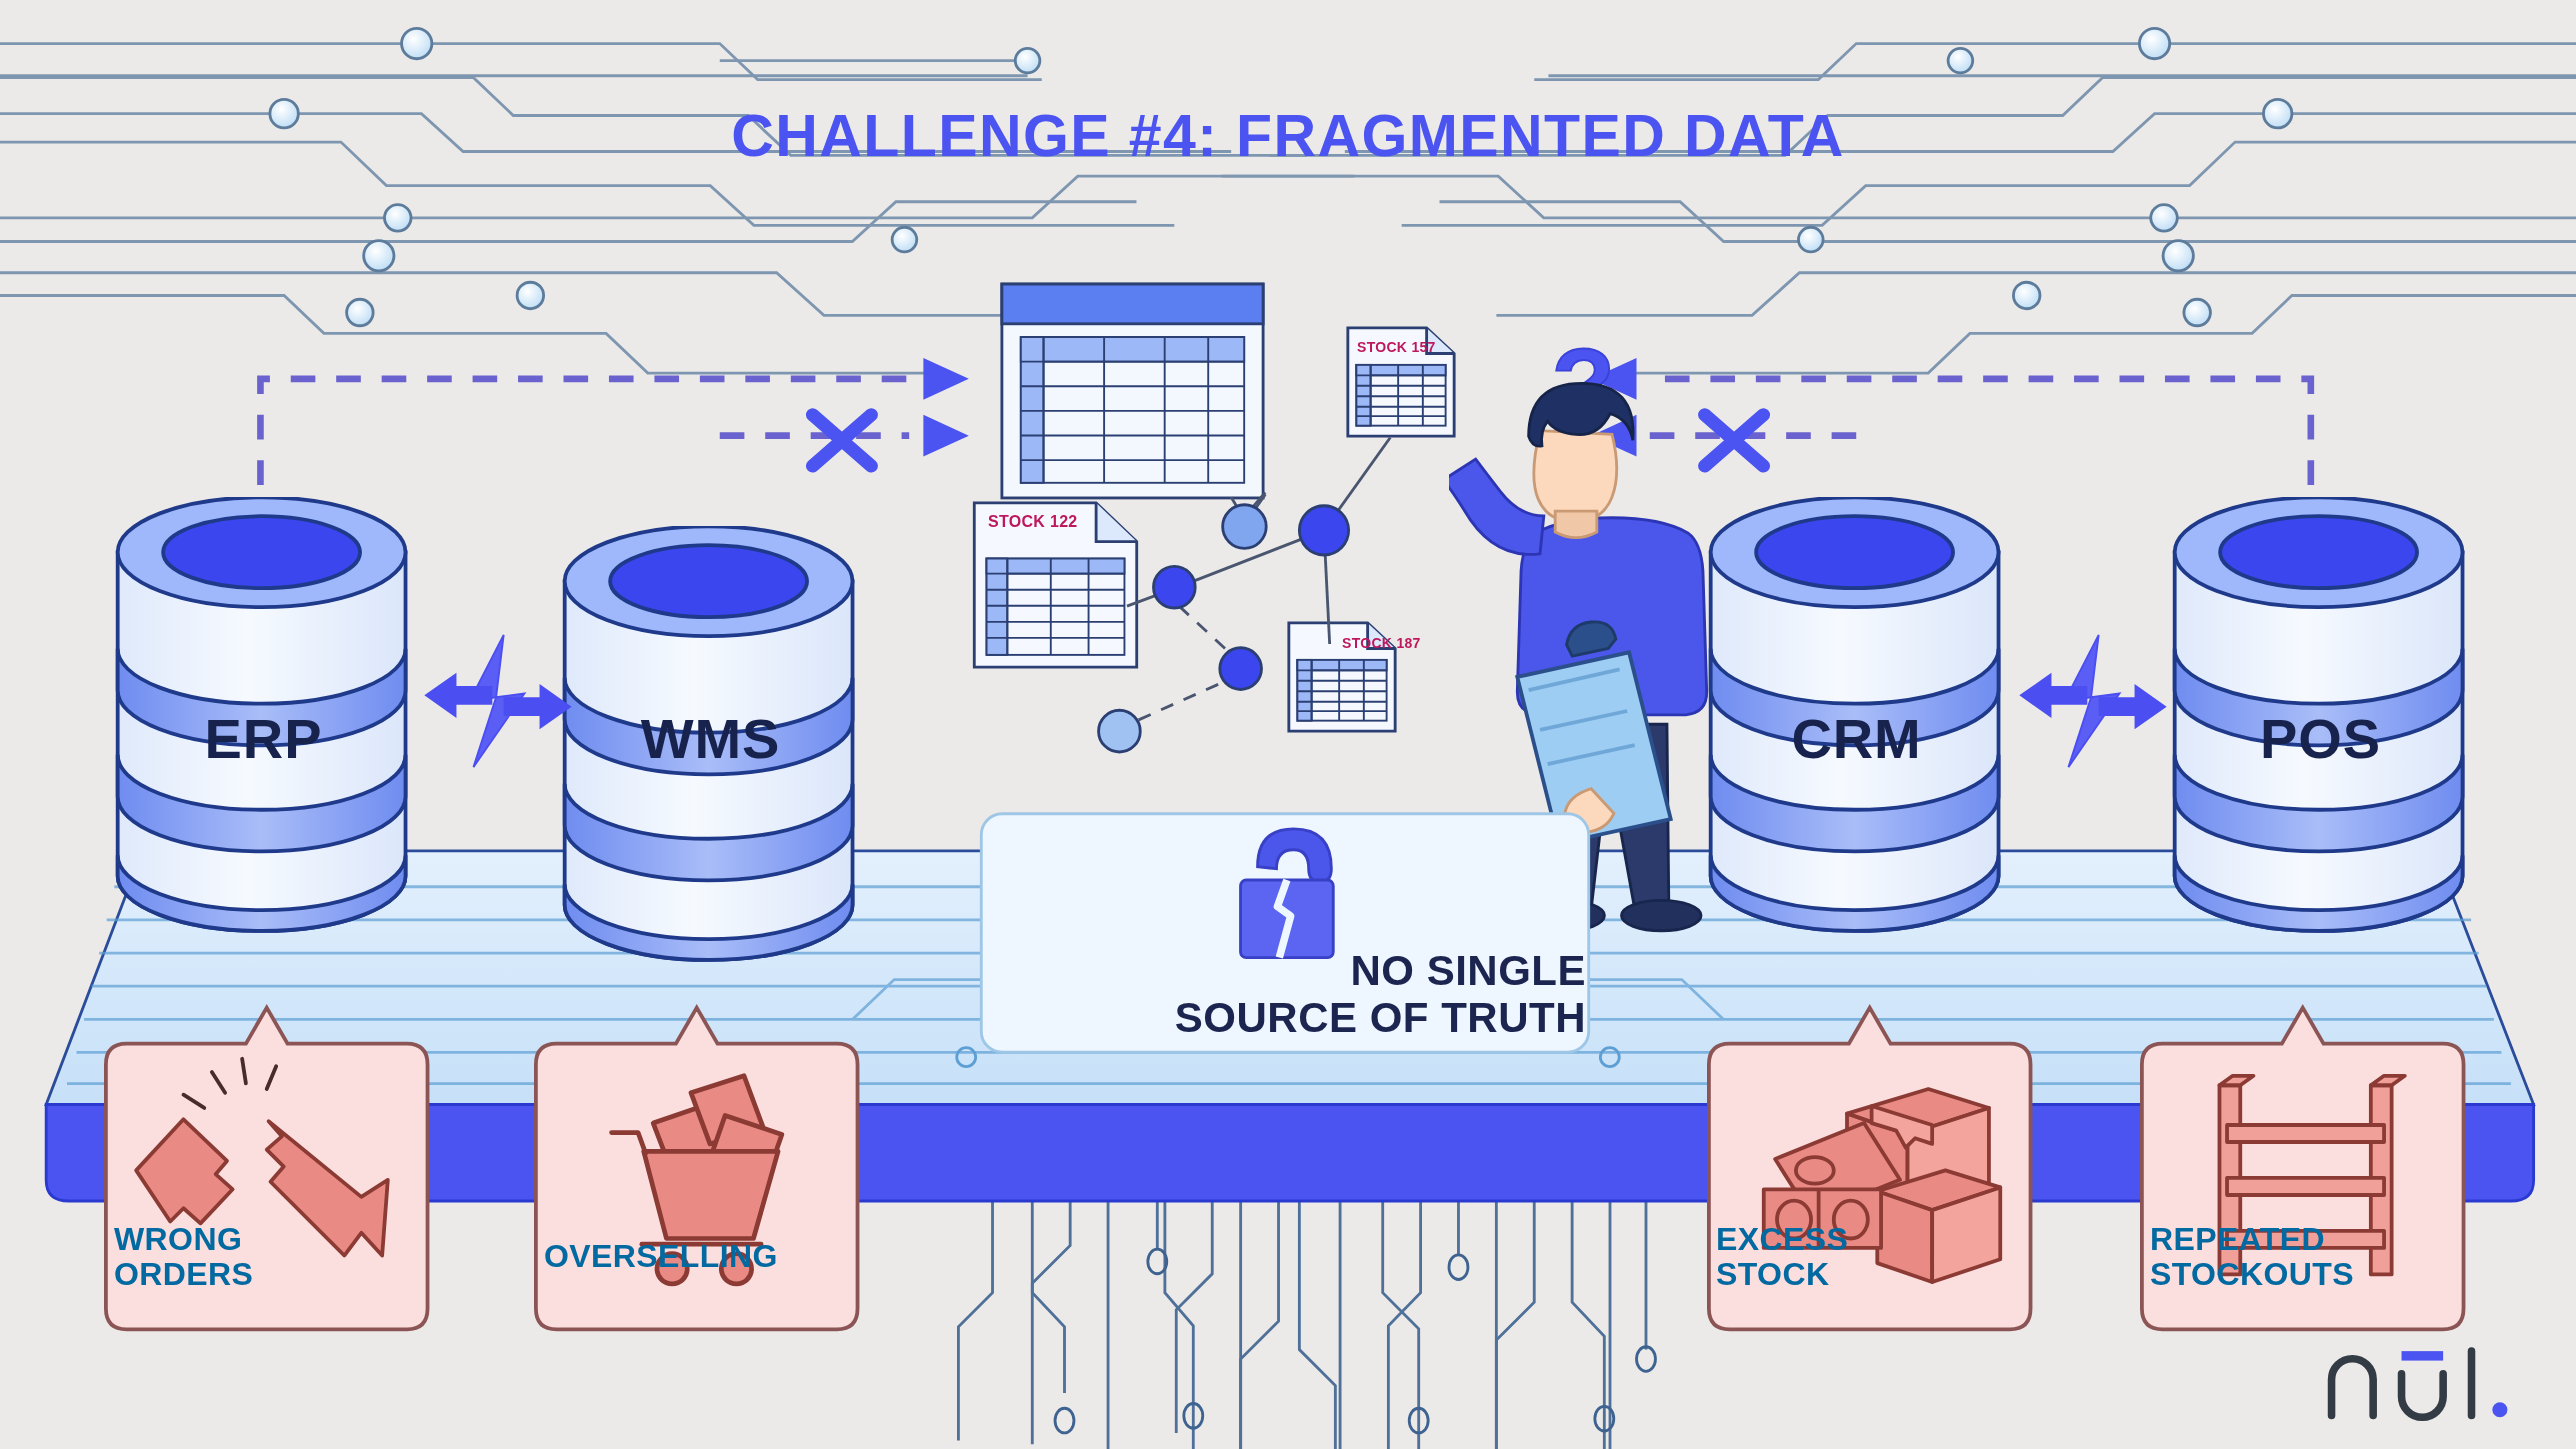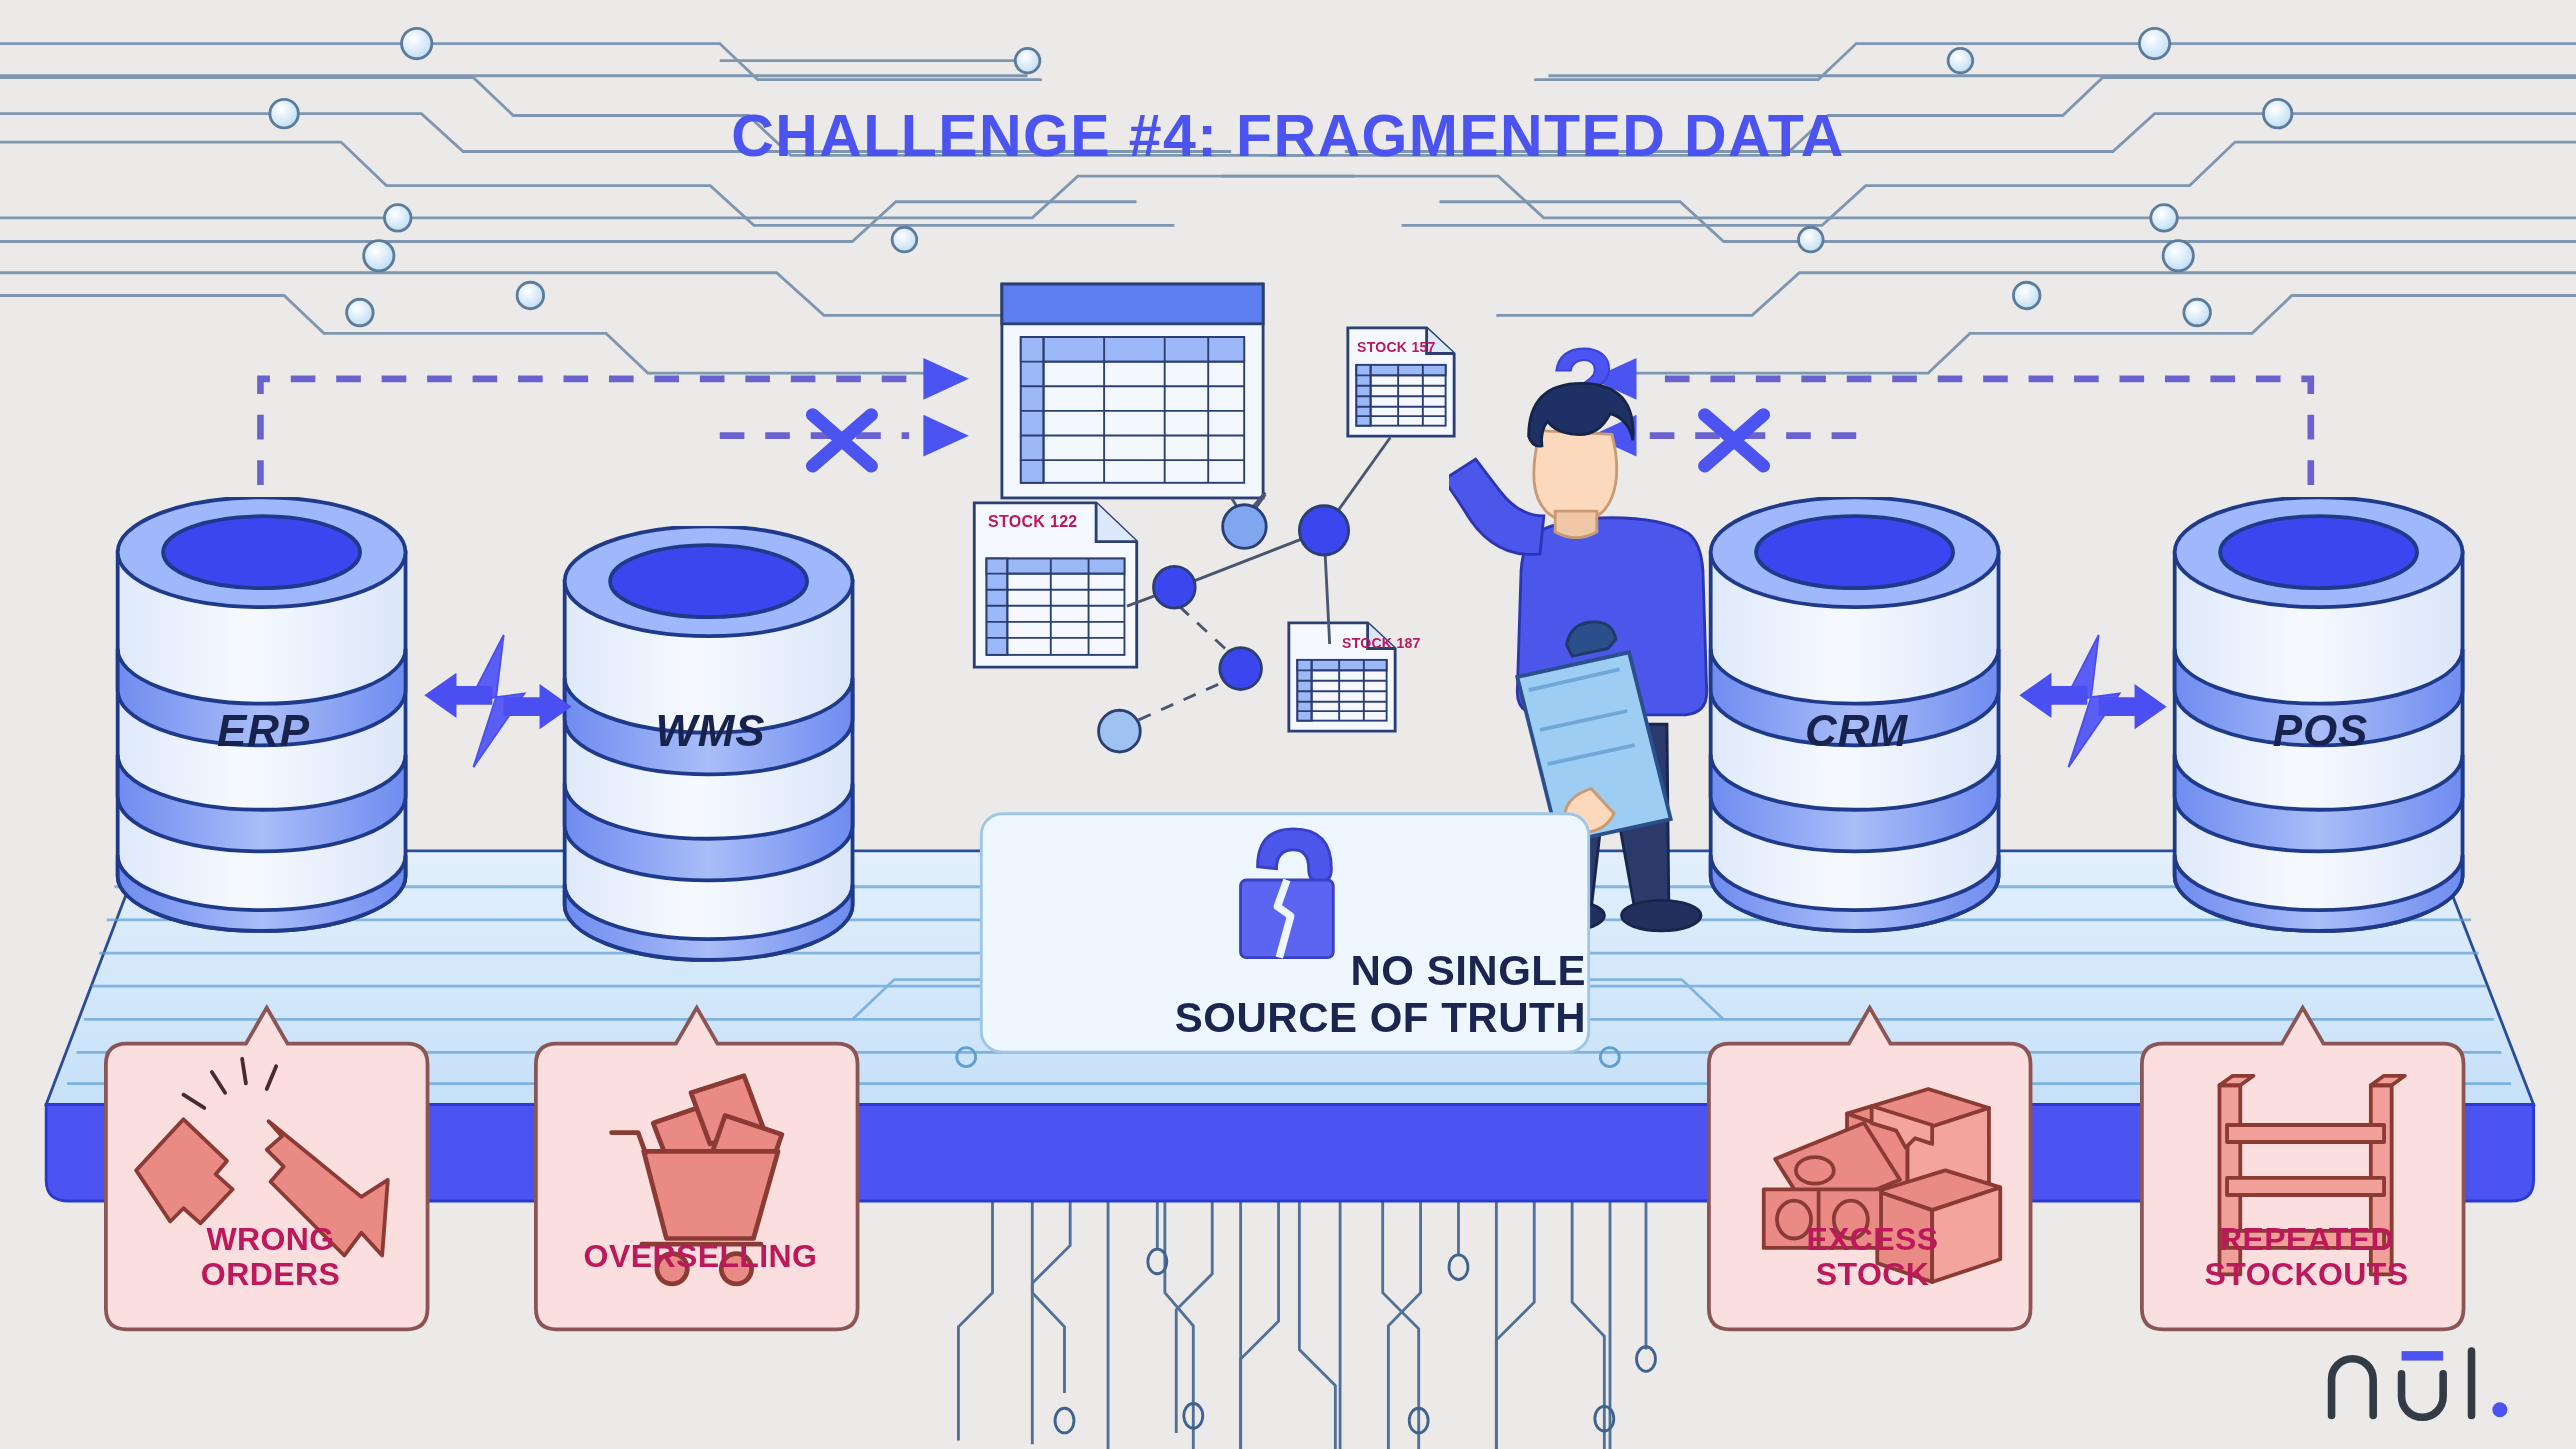--- a/index.html
+++ b/index.html
@@ -21,35 +21,35 @@
   }
 
   
   #brand-logo{
     position:absolute;right:57px;bottom:26.5px;
     display:flex;align-items:flex-end;gap:3.8px;
   }
 
   
   .db-label{
-    position:absolute;font-size:44px;font-weight:700;color:#17224d;
-    letter-spacing:0.9px;text-align:center;width:227px;font-style:italic;
+    position:absolute;font-size:56px;font-weight:700;color:#17224d;
+    letter-spacing:0.9px;text-align:center;width:227px;
   }
 
   
   #center-panel-text{
     position:absolute;left:980px;top:947px;width:606px;text-align:right;
     font-size:42px;font-weight:700;line-height:1.12;color:#1b2550;
     letter-spacing:0.5px;
   }
 
   
   .card-label{
-    position:absolute;width:313px;text-align:center;
-    font-size:32px;font-weight:700;line-height:1.1;color:#be185d;
+    position:absolute;width:313px;
+    font-size:32px;font-weight:700;line-height:1.1;color:#0369a1;
     letter-spacing:0.4px;
   }
 
   
   .doc-label{
     position:absolute;font-size:16px;font-weight:700;color:#be185d;
     letter-spacing:0.3px;white-space:nowrap;
   }
 </style>
 </head>

